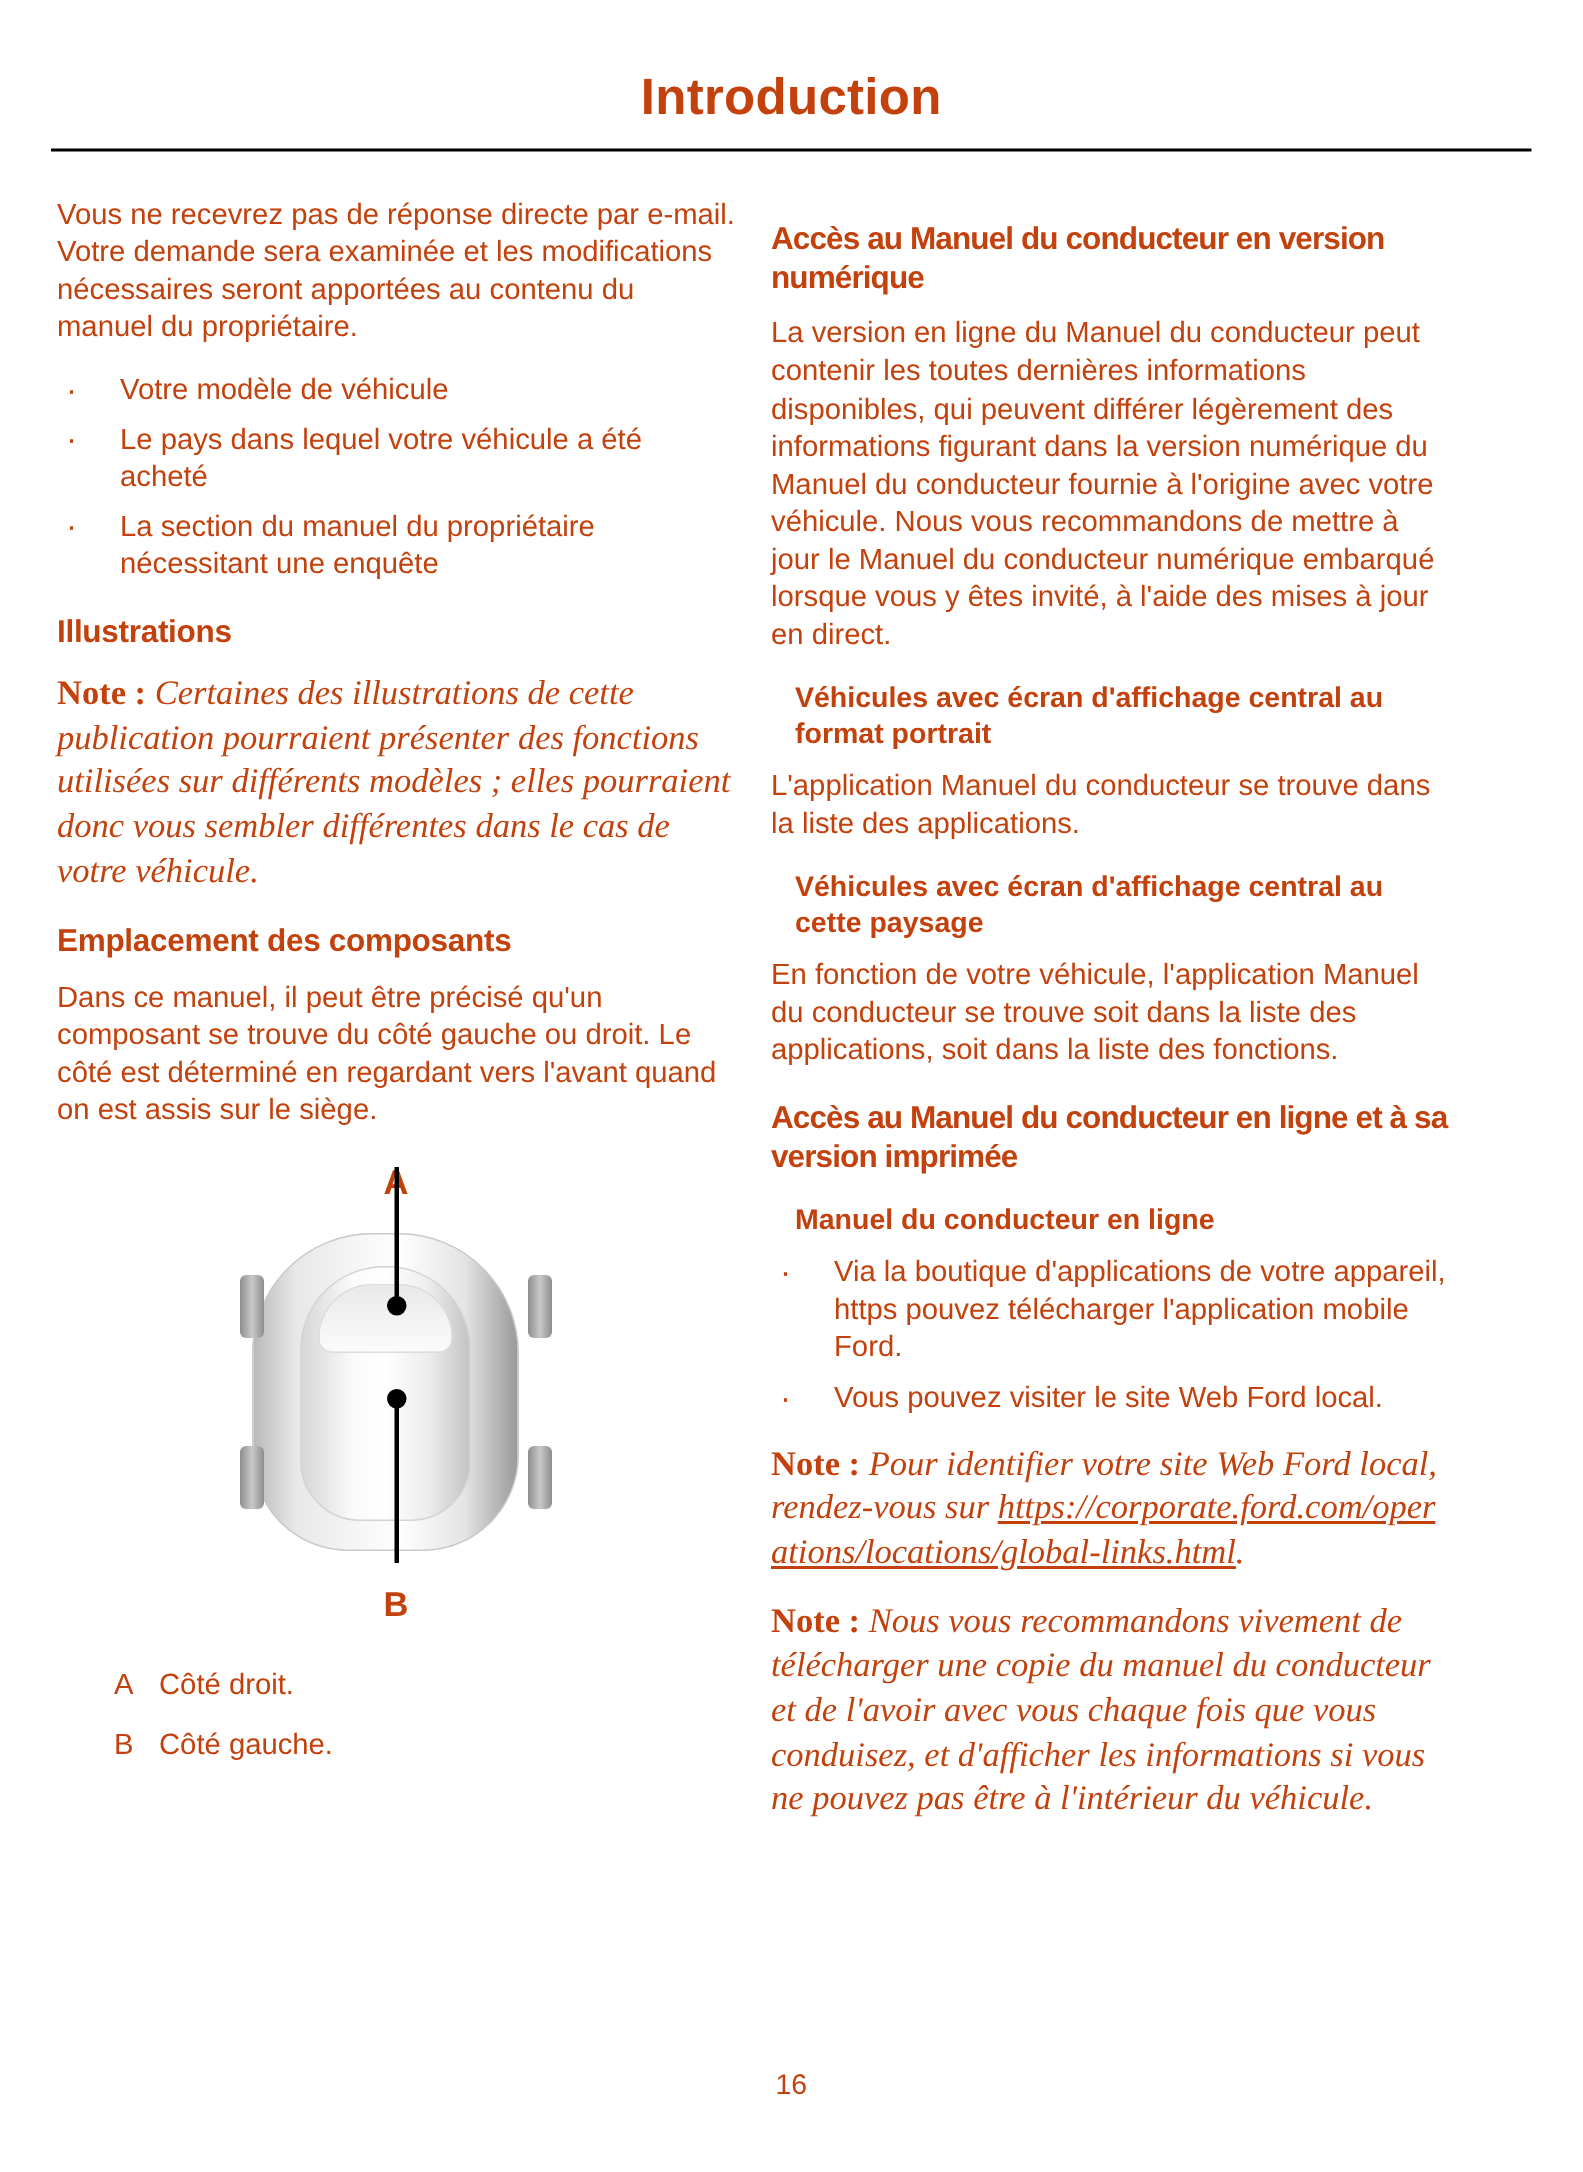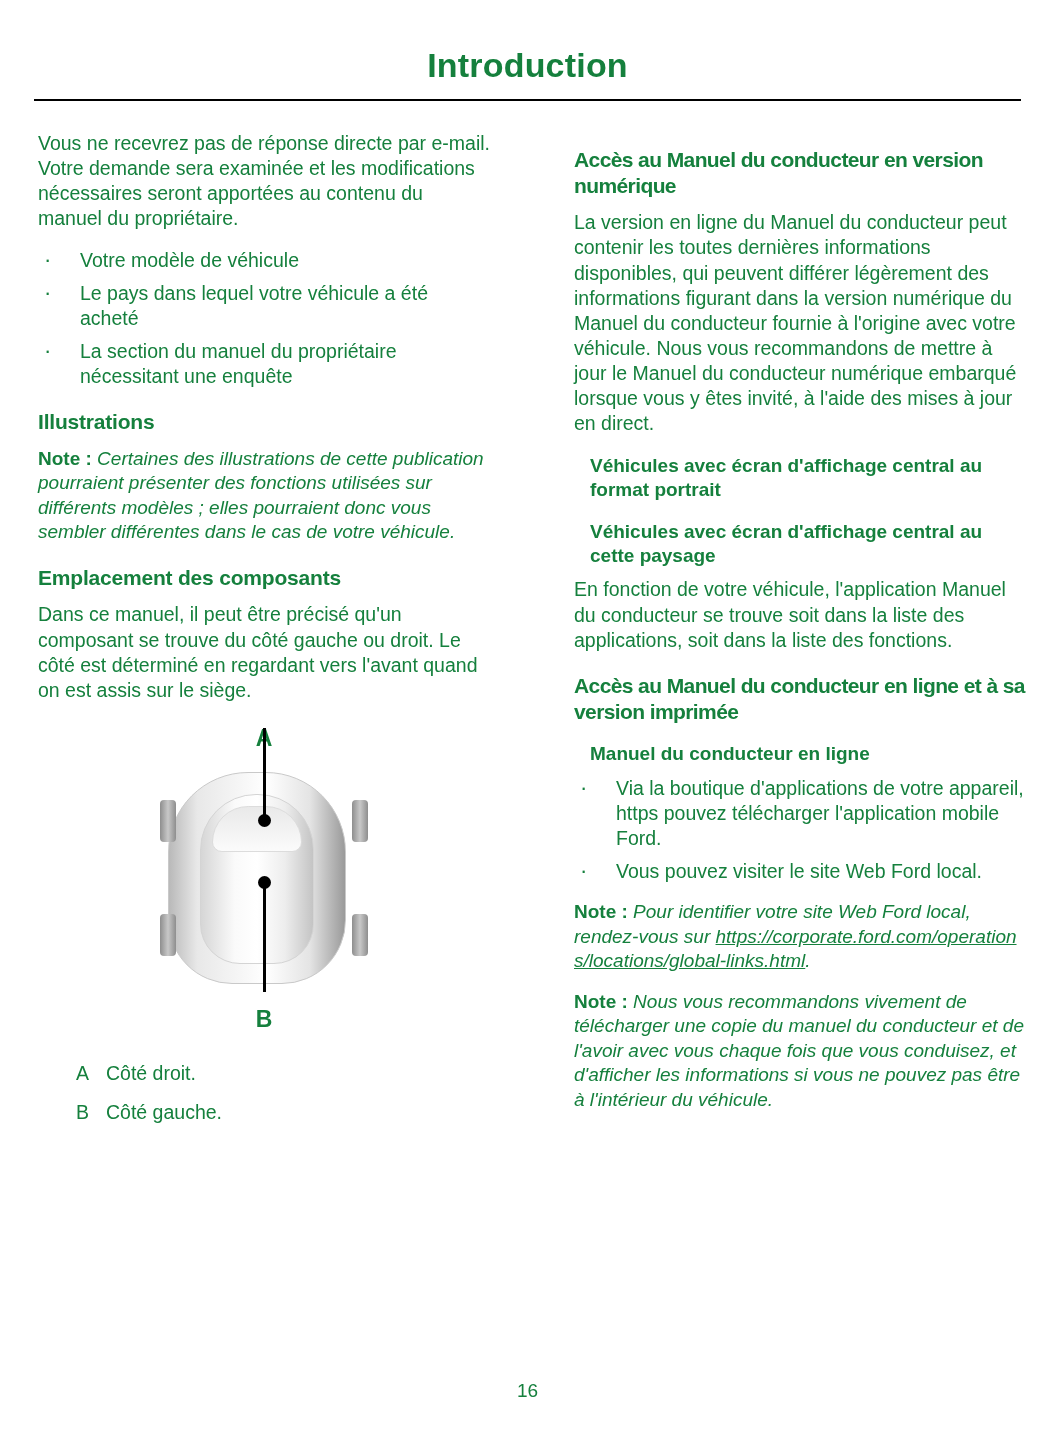--- a/index.html
+++ b/index.html
@@ -7,40 +7,40 @@
     padding: 0;
     background: #ffffff;
   }
   .page {
     position: relative;
     width: 1055px;
     height: 1448px;
     margin: 0 auto;
     background: #ffffff;
     font-family: "Liberation Sans", sans-serif;
-    color: #15803d;
+    color: #c2410c;
     box-sizing: border-box;
     padding: 0;
     overflow: hidden;
   }
   .header {
     text-align: center;
     font-size: 34px;
     font-weight: bold;
     letter-spacing: 0.2px;
     padding-top: 46px;
     padding-bottom: 14px;
   }
   .header-rule {
     border-bottom: 2px solid #000;
     margin: 0 34px 0 34px;
   }
   .columns {
     display: flex;
-    gap: 84px;
+    gap: 24px;
     padding: 30px 38px 0 38px;
     box-sizing: border-box;
   }
   .col {
     width: 452px;
     flex: 0 0 452px;
   }
   p {
     margin: 0 0 16px 0;
     font-size: 19.5px;
@@ -56,24 +56,25 @@
   .h2.tight {
     letter-spacing: -0.6px;
   }
   .h3 {
     font-size: 19px;
     font-weight: bold;
     line-height: 1.25;
     margin: 18px 0 10px 16px;
   }
   .note {
-    font-size: 19px;
+    font-size: 23px;
     line-height: 1.29;
     font-style: italic;
     margin: 0 0 16px 0;
+    font-family: Liberation Serif, serif;
   }
   .note b {
     font-style: normal;
     font-weight: bold;
   }
   ul.bullets {
     list-style: none;
     margin: 0 0 16px 0;
     padding: 0;
   }
@@ -255,20 +256,21 @@
           <div class="legend-value">Côté gauche.</div>
         </div>
       </div>
     </div>
 
     <div class="col">
       <div class="h2 tight" style="margin-top:16px;">Accès au Manuel du conducteur en version numérique</div>
       <p>La version en ligne du Manuel du conducteur peut contenir les toutes dernières informations disponibles, qui peuvent différer légèrement des informations figurant dans la version numérique du Manuel du conducteur fournie à l'origine avec votre véhicule. Nous vous recommandons de mettre à jour le Manuel du conducteur numérique embarqué lorsque vous y êtes invité, à l'aide des mises à jour en direct.</p>
 
       <div class="h3">Véhicules avec écran d'affichage central au format portrait</div>
+      <p>L'application Manuel du conducteur se trouve dans la liste des applications.</p>
 
       <div class="h3">Véhicules avec écran d'affichage central au cette paysage</div>
       <p>En fonction de votre véhicule, l'application Manuel du conducteur se trouve soit dans la liste des applications, soit dans la liste des fonctions.</p>
 
       <div class="h2 tight">Accès au Manuel du conducteur en ligne et à sa version imprimée</div>
 
       <div class="h3">Manuel du conducteur en ligne</div>
 
       <ul class="bullets">
         <li>Via la boutique d'applications de votre appareil, https pouvez télécharger l'application mobile Ford.</li>

